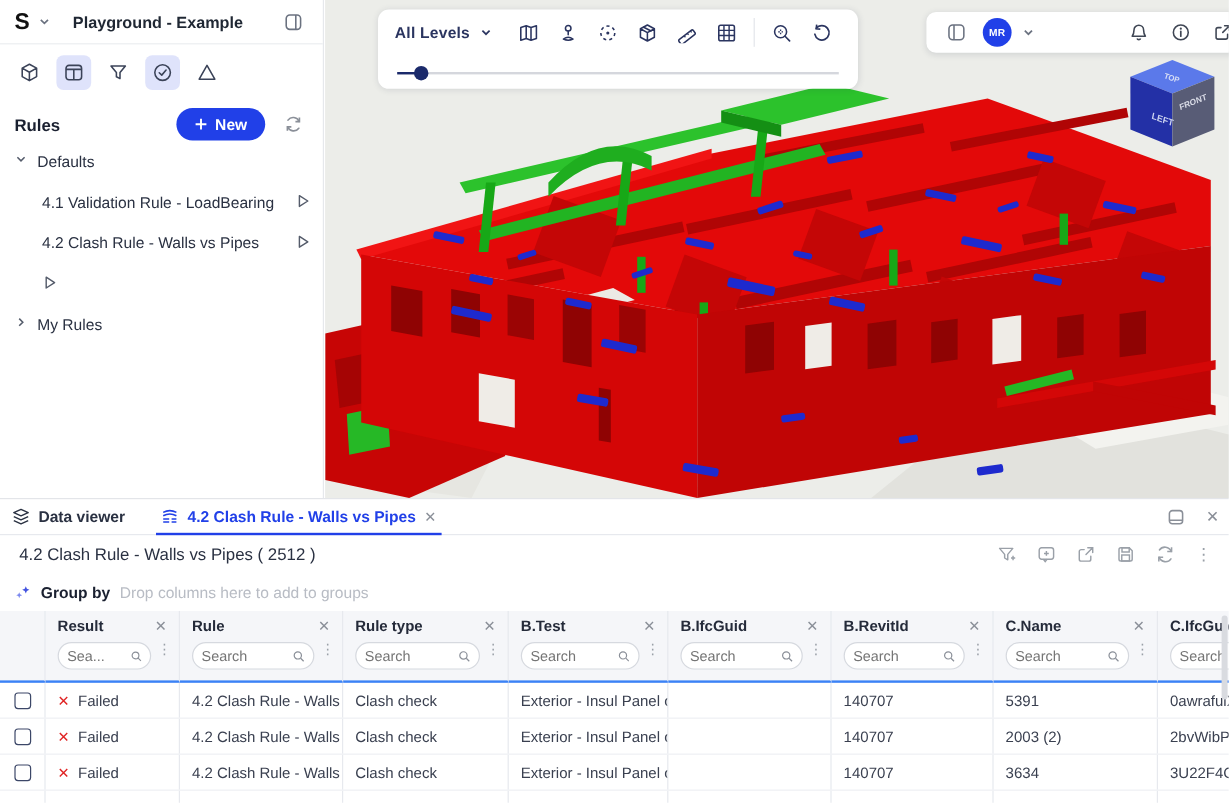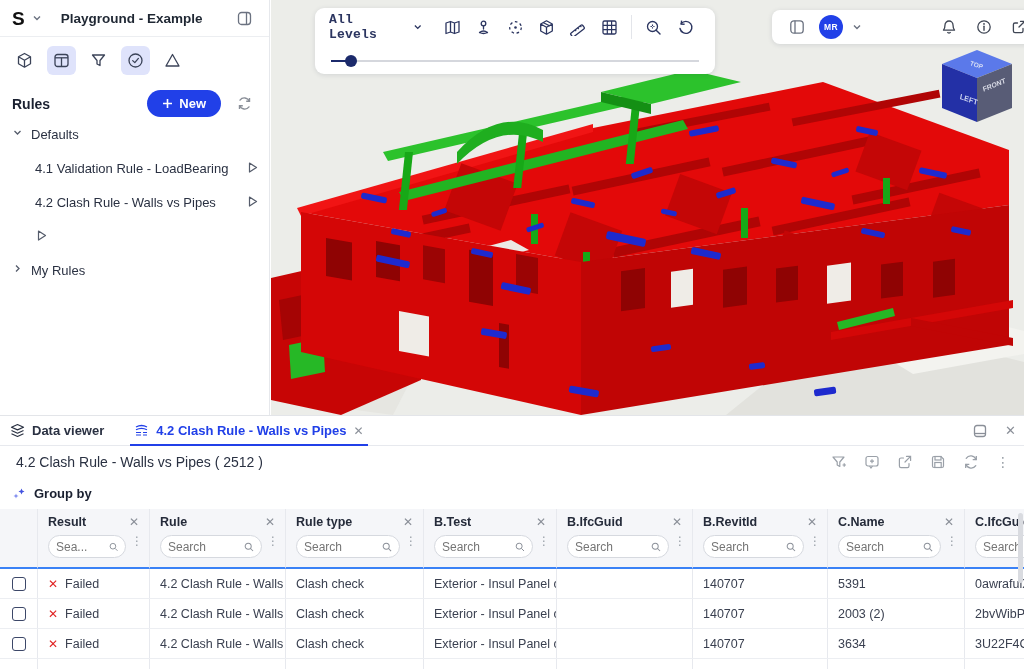--- a/index.html
+++ b/index.html
@@ -30,21 +30,21 @@
   .tree-row .lbl { flex:1; }
   .ind1 { padding-left:12px; } .ind2 { padding-left:32px; } .ind3 { padding-left:35px; }
   svg.ic { display:block; }
 
   
   .viewer { position:absolute; left:271px; top:0; width:753px; height:415px; background:#ecede9; }
   .model { position:absolute; left:0; top:0; }
   .toolbar-card { position:absolute; left:44px; top:8px; width:400px; height:66px; background:#fff;
     border-radius:9px; box-shadow:0 1px 5px rgba(40,50,80,.13); }
   .tb-row1 { display:flex; align-items:center; height:38px; padding:0 14px; gap:0; }
-  .levels { display:flex; align-items:center; gap:8px; margin-right:14px; cursor:pointer;font-family:Liberation Mono, monospace; }
+  .levels { display:flex; align-items:center; gap:8px; margin-right:14px; cursor:pointer; }
   .levels span { font-size:13px; font-weight:600; color:#2b3560; letter-spacing:.2px; }
   .tb-ic { width:33px; height:30px; display:flex; align-items:center; justify-content:center; cursor:pointer; }
   .tb-div { width:1px; height:24px; background:#e3e5ea; margin:0 6px; }
   .tb-row2 { padding:8px 16px 0 16px; }
   .slider { position:relative; height:14px; cursor:pointer; }
   .slider .track { position:absolute; left:0; right:0; top:6px; height:2px; background:#d5d7dd; }
   .slider .fill { position:absolute; left:0; width:20px; top:6px; height:2px; background:#1b2a6b; }
   .slider .knob { position:absolute; left:14px; top:1px; width:12px; height:12px; border-radius:50%;
     background:#1b2a6b; }
   .account-card { position:absolute; left:501px; top:10px; width:272px; height:34px; background:#fff;
@@ -506,20 +506,21 @@
         <span class="kebab" style="font-size:14px;">⋮</span>
       </span>
     </div>
 
     <div class="dp-groupby">
       <svg class="ic" width="14" height="14" viewBox="0 0 14 14">
           <path d="M9.5 1.5 L10.4 3.6 L12.5 4.5 L10.4 5.4 L9.5 7.5 L8.6 5.4 L6.5 4.5 L8.6 3.6 Z" fill="#4353e0"></path>
           <path d="M4 6.5 L4.7 8.3 L6.5 9 L4.7 9.7 L4 11.5 L3.3 9.7 L1.5 9 L3.3 8.3 Z" fill="#7b88ef"></path>
         </svg>
       <span class="gb-label">Group by</span>
+      <span class="gb-ph">Drop columns here to add to groups</span>
     </div>
 
     <div class="grid">
       <div class="grid-inner">
 
         <div class="hrow">
           <div class="cell c0 hname"></div>
           <div class="cell c1 hname">
               <span>Result</span>
               <span class="x">✕</span>

